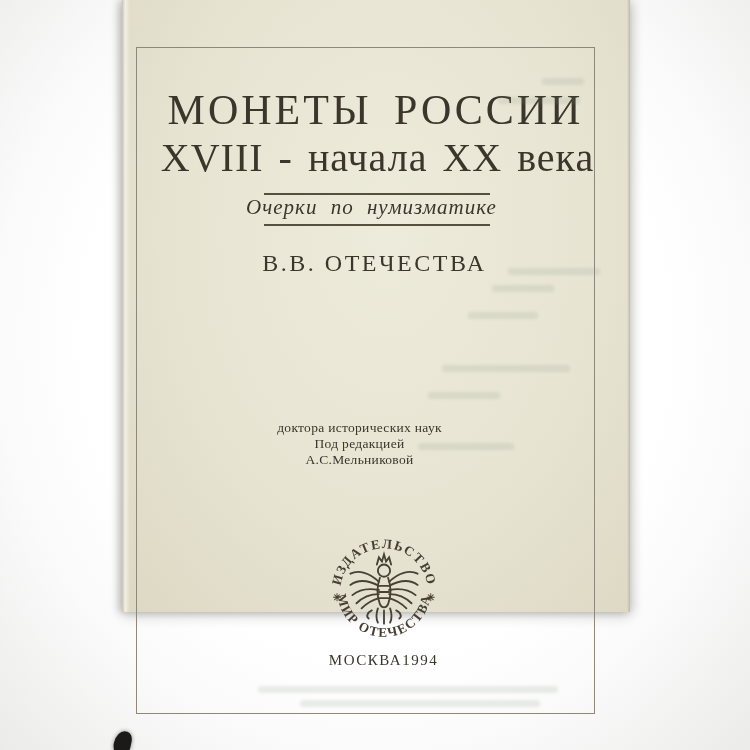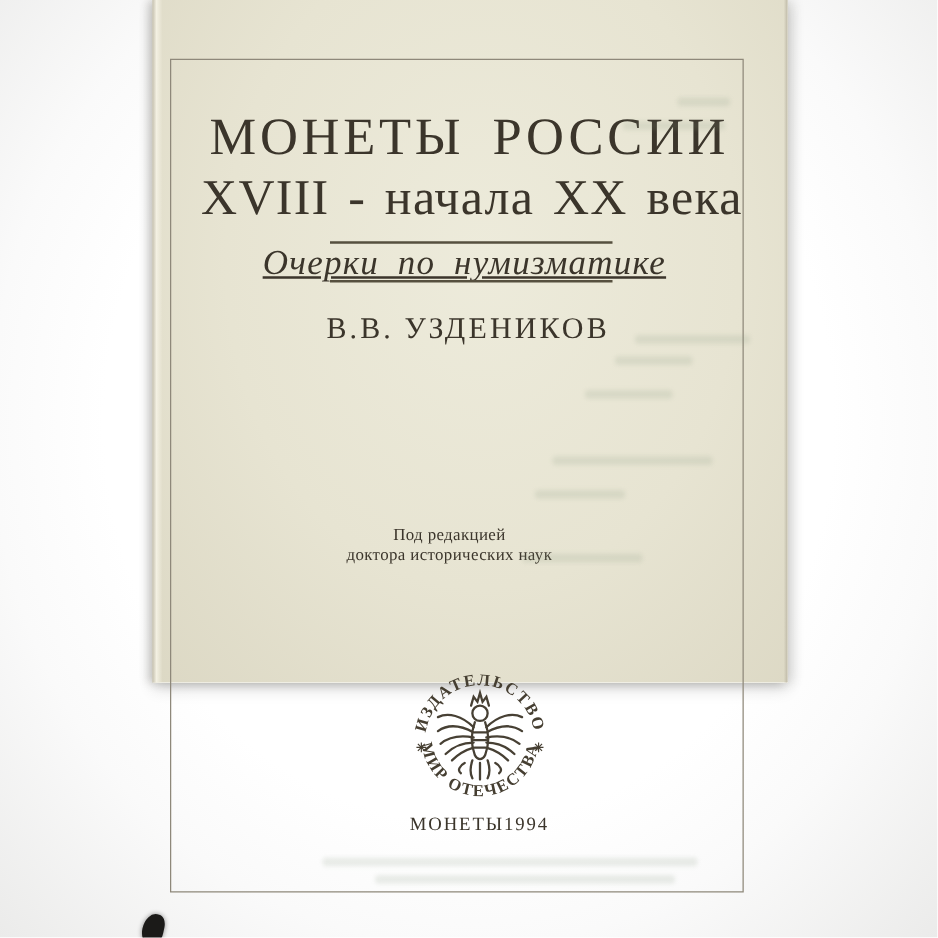--- a/index.html
+++ b/index.html
@@ -6,21 +6,21 @@
   body {
     width:750px; height:750px; position:relative; overflow:hidden;
     background:#ffffff;
     font-family:"Liberation Serif", serif;
   }
   .photo {
     position:absolute; inset:0;
     background: radial-gradient(ellipse at 50% 45%, #ffffff 55%, #fafafa 72%, #ebebea 100%);
   }
   .page {
-    position:absolute; left:122px; top:0; width:508px; height:546px;
+    position:absolute; left:122px; top:0; width:508px; height:612px;
     background: radial-gradient(ellipse at 52% 38%, #edebdb 0%, #e7e4d2 55%, #dcd8c4 100%);
     box-shadow: -4px 0 7px rgba(60,55,45,0.22), 4px 0 9px rgba(60,55,45,0.14), 0 5px 12px rgba(0,0,0,0.14);
   }
   .page-edge-left {
     position:absolute; left:0; top:0; bottom:0; width:8px;
     background: linear-gradient(90deg, #c6c1af 0%, #f3f0e2 40%, rgba(243,240,226,0) 100%);
   }
   .page-edge-right {
     position:absolute; right:0; top:0; bottom:0; width:3px;
     background: linear-gradient(270deg, #bfbaa8 0%, rgba(191,186,168,0) 100%);
@@ -28,21 +28,21 @@
   .frame {
     position:absolute; left:14px; top:47px; width:457px; height:665px;
     border:1px solid #8e887a;
   }
   .cline { position:absolute; left:0; right:0; text-align:center; color:#3b352b; }
   .title1 { top:38px; font-size:42px; letter-spacing:3px; word-spacing:9px; transform:translateX(10px); }
   .title2 { top:86px; font-size:40px; letter-spacing:1px; word-spacing:4px; transform:translateX(12px);text-align:center; }
   .rule { position:absolute; left:121px; width:226px; height:2px; background:#56503f; transform:translateX(6px); }
   .rule1 { top:145px; }
   .rule2 { top:176px; }
-  .subtitle { top:147px; font-size:28px; font-style:italic; letter-spacing:1px; word-spacing:7px; transform:translateX(6px);text-decoration:underline; }
+  .subtitle { top:147px; font-size:21px; font-style:italic; letter-spacing:1px; word-spacing:7px; transform:translateX(6px); }
   .author { top:202px; font-size:24px; letter-spacing:2.5px; transform:translateX(9px); }
   .editor { top:372px; font-size:13.5px; line-height:16px; letter-spacing:0.3px; transform:translateX(-6px); }
   .emblem { position:absolute; left:194px; top:489px; width:106px; height:106px; }
   .imprint { top:604px; font-size:15px; letter-spacing:1.5px; transform:translateX(18px); }
   .imprint .year { }
   .smudge {
     position:absolute; height:7px; background:rgba(128,148,126,0.16);
     filter:blur(1.6px); border-radius:3px;
   }
   .spine-corner {
@@ -66,25 +66,26 @@
 
     <div class="frame">
 
       <div class="cline title1">МОНЕТЫ РОССИИ</div>
       <div class="cline title2">XVIII - начала XX века</div>
 
       <div class="rule rule1"></div>
       <div class="cline subtitle">Очерки по нумизматике</div>
       <div class="rule rule2"></div>
 
-      <div class="cline author">В.В. УЗДЕНИКОВ</div>
+      <div class="cline author">В.В. ОТЕЧЕСТВА</div>
 
       <div class="cline editor">
+        <div>доктора исторических наук</div>
         <div>Под редакцией</div>
-        <div>доктора исторических наук</div>
+        <div>А.С.Мельниковой</div>
       </div>
 
       <svg class="emblem" viewBox="0 0 104 104">
         <defs>
           <path id="arcTop" d="M 9 54 A 43 43 0 1 1 95 54" fill="none"></path>
           <path id="arcBottom" d="M 6 52 A 46 46 0 0 0 98 52" fill="none"></path>
         </defs>
         <text class="arc-text" text-anchor="middle">
           <textPath href="#arcTop" startOffset="50%">ИЗДАТЕЛЬСТВО</textPath>
         </text>
@@ -121,21 +122,21 @@
 
           <path d="M46 70 C44 76 44 80 46 84"></path>
           <path d="M52 72 L52 85"></path>
           <path d="M58 70 C60 76 60 80 58 84"></path>
           <path d="M40 72 C36 74 34 78 37 80"></path>
           <path d="M64 72 C68 74 70 78 67 80"></path>
         </g>
       </svg>
 
       <div class="cline imprint">
-        <span>МОНЕТЫ</span><span class="year">1994</span>
+        <span>МОСКВА</span><span class="year">1994</span>
       </div>
 
     </div>
   </div>
 
   <div class="smudge" style="left:542px; top:78px;  width:42px;"></div>
   <div class="smudge" style="left:498px; top:97px;  width:82px;"></div>
   <div class="smudge" style="left:508px; top:268px; width:92px;"></div>
   <div class="smudge" style="left:492px; top:285px; width:62px;"></div>
   <div class="smudge" style="left:468px; top:312px; width:70px;"></div>

